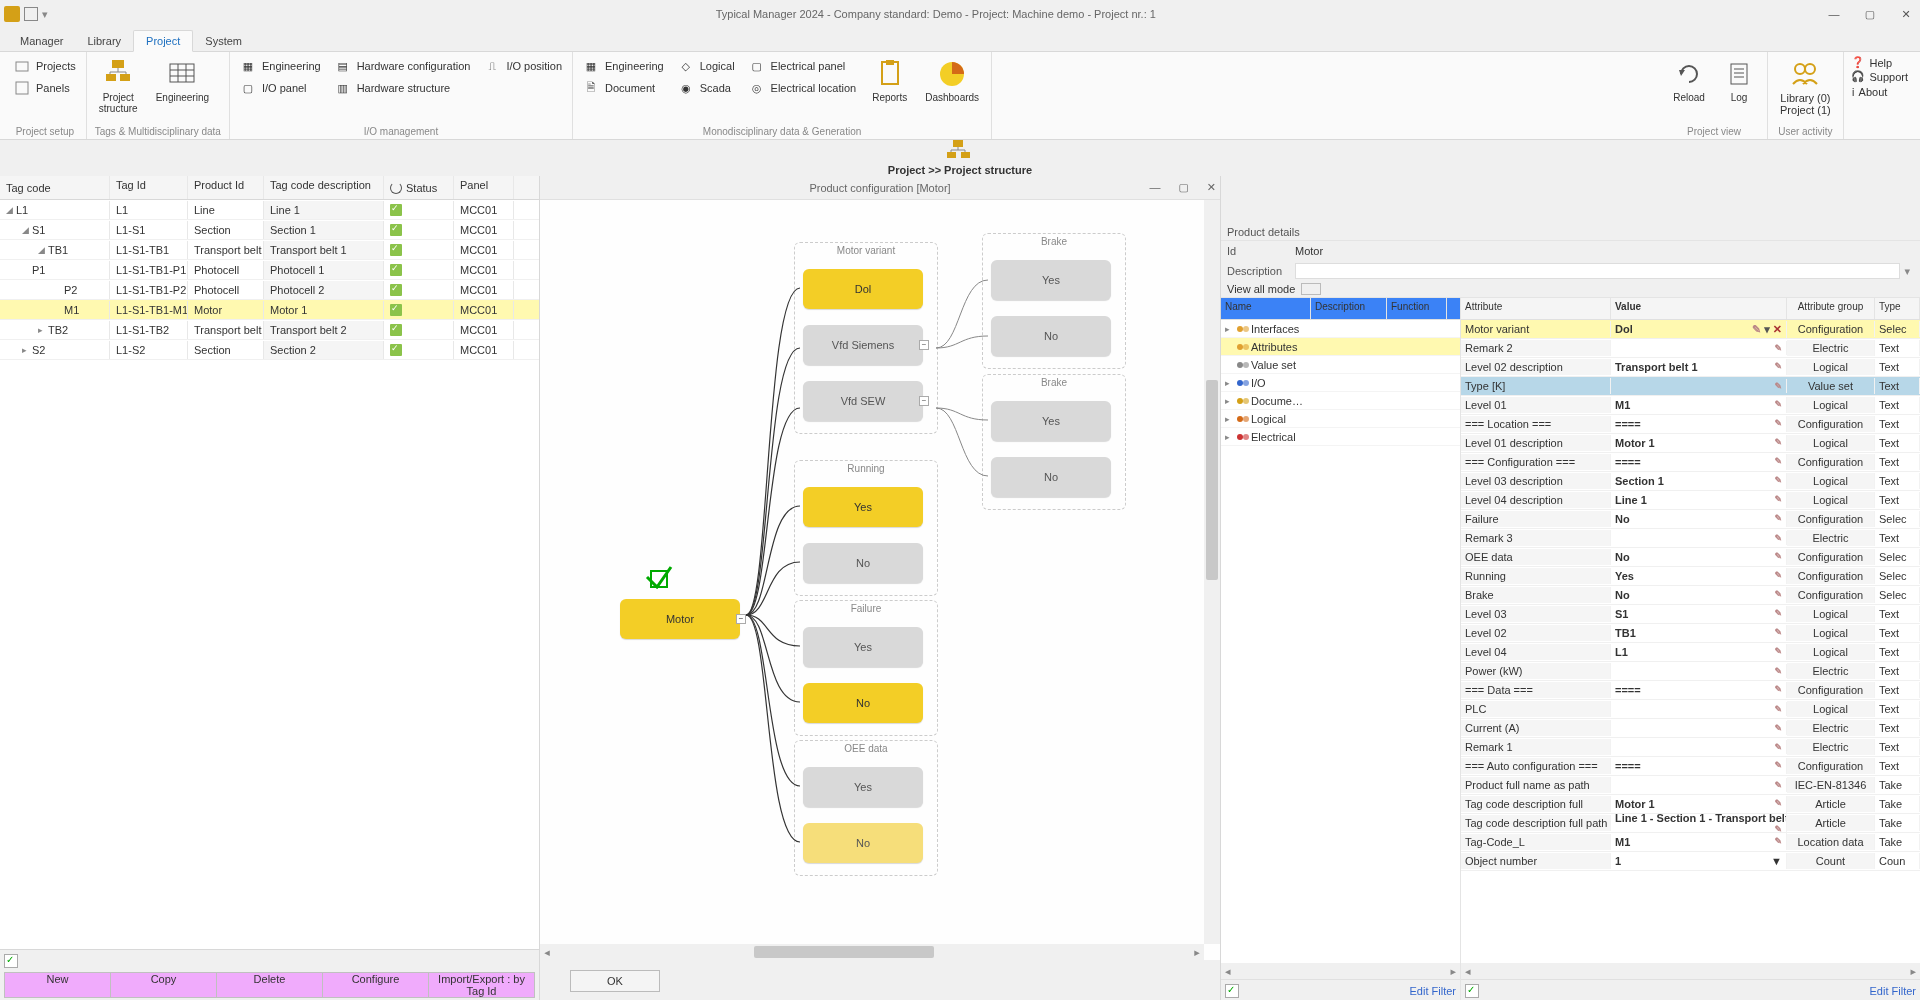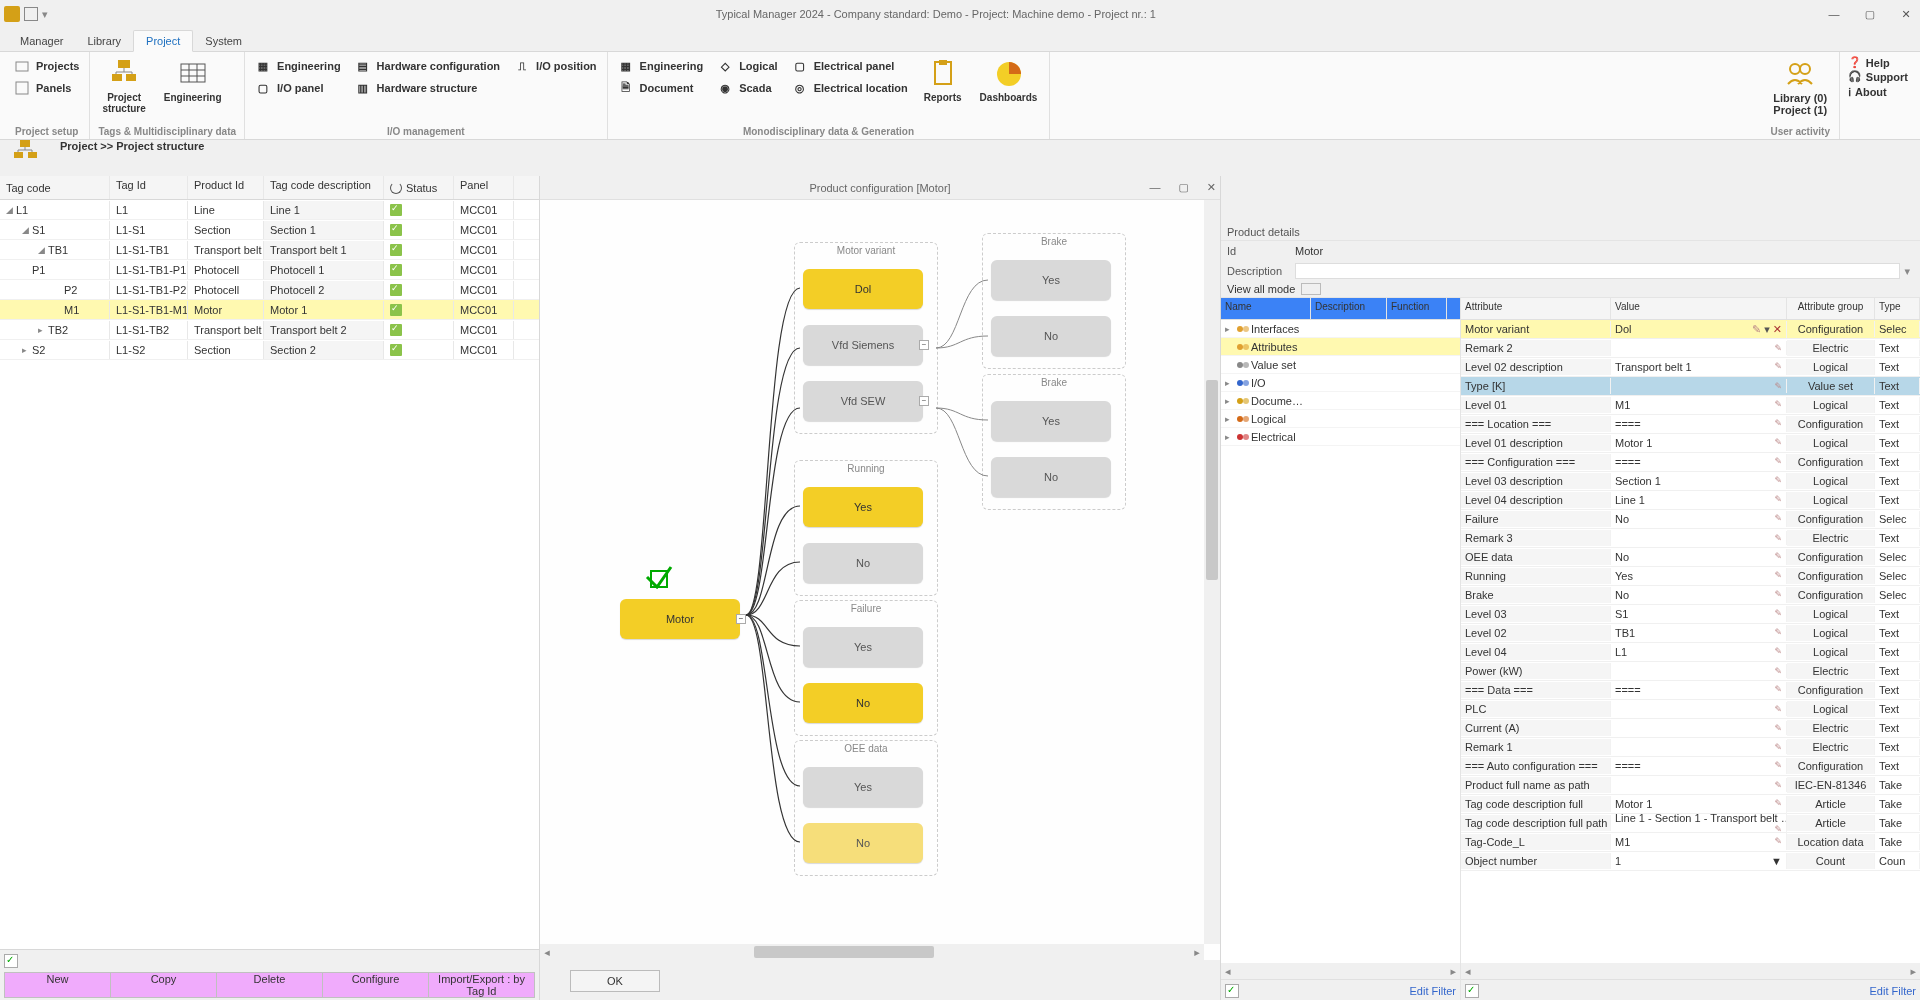--- a/index.html
+++ b/index.html
@@ -13,36 +13,36 @@
 .titlebar-center { color: #666; font-size: 11px; }
 .titlebar-right { display: flex; align-items: center; gap: 16px; }
 .win-btn { width: 20px; height: 20px; display: flex; align-items: center; justify-content: center; cursor: pointer; color: #555; }
 
 
 .tabs-row { height: 24px; background: #f0f0f0; display: flex; align-items: flex-end; border-bottom: 1px solid #d8d8d8; padding-left: 8px; }
 .tab { padding: 4px 12px; cursor: pointer; color: #444; }
 .tab.active { color: #1e70c0; border: 1px solid #d8d8d8; border-bottom: 1px solid #fafafa; background: #fafafa; border-radius: 2px 2px 0 0; margin-bottom: -1px; }
 
 
-.ribbon { height: 88px; background: #fafafa; display: flex; border-bottom: 1px solid #d8d8d8; padding: 0 4px; font-weight: bold; }
+.ribbon { height: 88px; background: #fafafa; display: flex; border-bottom: 1px solid #d8d8d8; padding: 0 4px; }
 .ribbon-group { border-right: 1px solid #e0e0e0; padding: 4px 8px 2px; display: flex; flex-direction: column; justify-content: space-between; }
 .ribbon-group-title { text-align: center; color: #888; font-size: 10px; margin-top: 2px; }
 .ribbon-items { display: flex; gap: 10px; }
 .ribbon-items.col { flex-direction: column; gap: 2px; }
 .ribbon-big { display: flex; flex-direction: column; align-items: center; gap: 2px; cursor: pointer; padding: 2px 4px; }
 .ribbon-big .ri-icon { width: 32px; height: 32px; display: flex; align-items: center; justify-content: center; }
 .ribbon-big .ri-label { font-size: 10px; text-align: center; line-height: 1.1; }
 .ribbon-small { display: flex; align-items: center; gap: 6px; cursor: pointer; padding: 1px 2px; height: 20px; }
 .ribbon-small .rs-icon { width: 16px; height: 16px; display: flex; align-items: center; justify-content: center; }
 .ribbon-right { margin-left: auto; display: flex; }
 .ribbon-help { display: flex; flex-direction: column; gap: 1px; padding: 4px 8px; }
 .ribbon-help-item { display: flex; align-items: center; gap: 4px; cursor: pointer; font-size: 10px; }
 
 
-.breadcrumb-bar { height: 36px; display: flex; padding: 0 12px; gap: 18px; }
+.breadcrumb-bar { height: 36px; display: flex; align-items: center; padding: 0 12px; gap: 2px; flex-direction: column; }
 .bc-icon { width: 30px; height: 24px; }
 
 
 .main { display: flex; height: 826px; }
 
 
 .tree-panel { width: 540px; display: flex; flex-direction: column; border-right: 1px solid #d8d8d8; }
 .tree-table { flex: 1; overflow: auto; background: #fff; }
 .tree-header { display: flex; background: #f5f5f5; border-bottom: 1px solid #d8d8d8; height: 24px; position: sticky; top: 0; }
 .tree-header > div, .tree-row > div { padding: 3px 6px; border-right: 1px solid #e8e8e8; overflow: hidden; white-space: nowrap; }
@@ -112,21 +112,21 @@
 .dl-row.sel { background: #fff9b0; }
 .dl-row .exp { width: 10px; color: #888; font-size: 9px; }
 .dl-row .ic { width: 16px; height: 14px; display: flex; align-items: center; justify-content: center; }
 .dl-scroll { height: 16px; background: #f0f0f0; display: flex; align-items: center; }
 .dl-footer { border-top: 1px solid #e0e0e0; padding: 4px; display: flex; justify-content: space-between; align-items: center; }
 .link-btn { color: #3366cc; cursor: pointer; }
 
 .details-right { flex: 1; display: flex; flex-direction: column; }
 .dr-header { display: flex; background: #f5f5f5; border-bottom: 1px solid #e0e0e0; height: 22px; }
 .dr-header > div { padding: 3px 4px; border-right: 1px solid #e4e4e4; font-size: 10px; }
-.drc-attr { width: 150px; } .drc-val { width: 176px; } .drc-grp { width: 88px; text-align: center; } .drc-type { flex: 1; }
+.drc-attr { width: 150px; } .drc-val { width: 176px; font-weight: bold; } .drc-grp { width: 88px; text-align: center; } .drc-type { flex: 1; }
 .dr-body { flex: 1; background: #fff; overflow-y: auto; }
 .dr-row { display: flex; height: 19px; border-bottom: 1px solid #f0f0f0; align-items: center; }
 .dr-row > div { padding: 2px 4px; border-right: 1px solid #f2f2f2; overflow: hidden; white-space: nowrap; }
 .dr-row.yellow { background: #fff9b0; }
 .dr-row.blue { background: #b7d7e8; }
 .dr-row .drc-attr { background: #f5f5f5; }
 .dr-row .drc-grp { background: #f5f5f5; }
 .dr-row.yellow .drc-attr, .dr-row.yellow .drc-grp { background: #fff9b0; }
 .dr-row.blue .drc-attr, .dr-row.blue .drc-grp { background: #b7d7e8; }
 .pencil { color: #b88; font-size: 9px; float: right; }
@@ -295,20 +295,45 @@
           <span class="ri-label">Dashboards</span>
         </div>
     </div>
     <div class="ribbon-group-title">Monodisciplinary data &amp; Generation</div>
   </div>
 
   <div class="ribbon-right">
     <div class="ribbon-group">
       <div class="ribbon-items">
         <div class="ribbon-big">
+            <span class="ri-icon">
+              <svg class="svg32">
+                <path d="M8 16 A8 8 0 1 1 16 24" fill="none" stroke="#555" stroke-width="2"></path>
+                <polygon points="6,12 12,12 8,18" fill="#555"></polygon>
+              </svg>
+            </span>
+            <span class="ri-label">Reload</span>
+          </div>
+        <div class="ribbon-big">
+            <span class="ri-icon">
+              <svg class="svg32">
+                <rect x="8" y="6" width="16" height="20" fill="none" stroke="#555"></rect>
+                <line x1="11" y1="11" x2="21" y2="11" stroke="#555"></line>
+                <line x1="11" y1="15" x2="21" y2="15" stroke="#555"></line>
+                <line x1="11" y1="19" x2="21" y2="19" stroke="#555"></line>
+              </svg>
+            </span>
+            <span class="ri-label">Log</span>
+          </div>
+      </div>
+      <div class="ribbon-group-title">Project view</div>
+    </div>
+    <div class="ribbon-group">
+      <div class="ribbon-items">
+        <div class="ribbon-big">
           <span class="ri-icon">
               <svg class="svg32">
                 <circle cx="11" cy="11" r="5" fill="none" stroke="#d4a017" stroke-width="2"></circle>
                 <circle cx="21" cy="11" r="5" fill="none" stroke="#d4a017" stroke-width="2"></circle>
                 <path d="M4 26 Q11 18 18 26 M14 26 Q21 18 28 26" fill="none" stroke="#d4a017" stroke-width="2"></path>
               </svg>
             </span>
           <span class="ri-label"><span>Library (0)</span><br><span>Project (1)</span></span>
         </div>
       </div>

